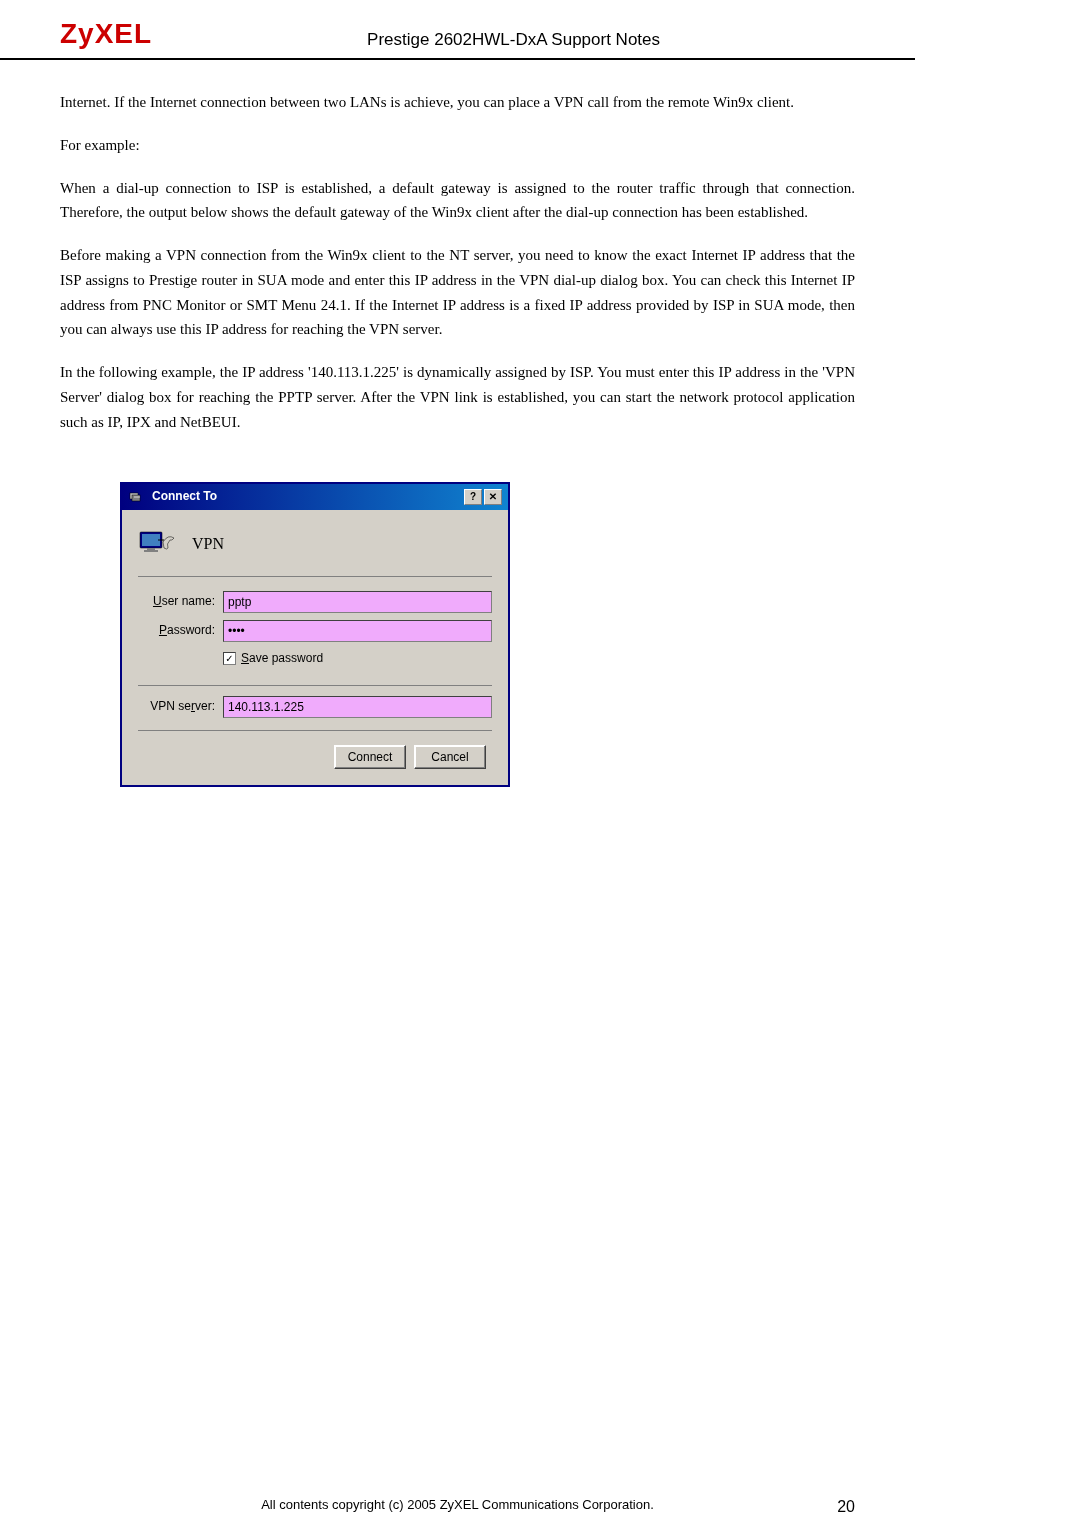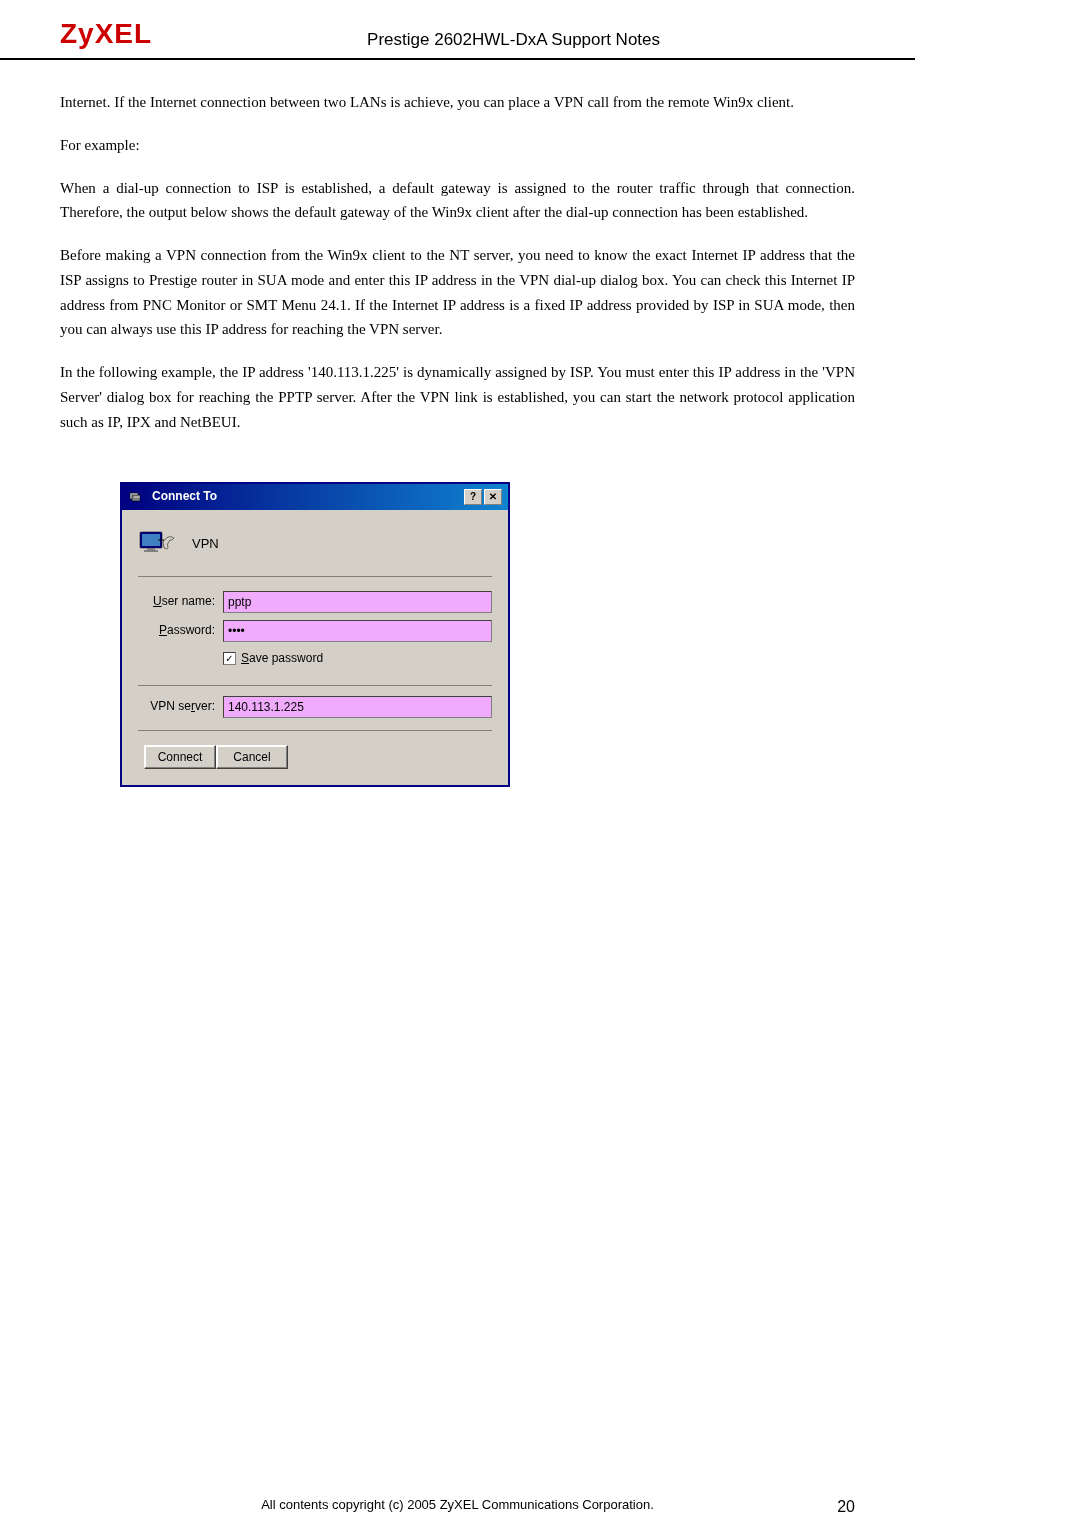--- a/index.html
+++ b/index.html
@@ -141,22 +141,22 @@
       border-bottom: 1px solid #808080;
     }
 
     .vpn-icon {
       width: 40px;
       height: 40px;
       position: relative;
     }
 
     .vpn-label {
-      font-size: 13px;
-      font-family: Liberation Sans, sans-serif;
+      font-size: 16px;
+      font-family: Liberation Serif, serif;
     }
 
     .form-section {
       padding-bottom: 12px;
       border-bottom: 1px solid #808080;
       margin-bottom: 10px;
     }
 
     .form-row {
       display: flex;
@@ -220,20 +220,22 @@
     .vpn-server-row {
       display: flex;
       align-items: center;
       margin-bottom: 4px;
       padding-bottom: 12px;
       border-bottom: 1px solid #808080;
     }
 
     .dialog-footer {
       display: flex;
+      justify-content: flex-end;
+      gap: 8px;
       padding: 10px 6px 6px 6px;
     }
 
     .win-button {
       min-width: 72px;
       height: 24px;
       background: #d4d0c8;
       border: 1px solid #ffffff;
       border-right-color: #404040;
       border-bottom-color: #404040;

